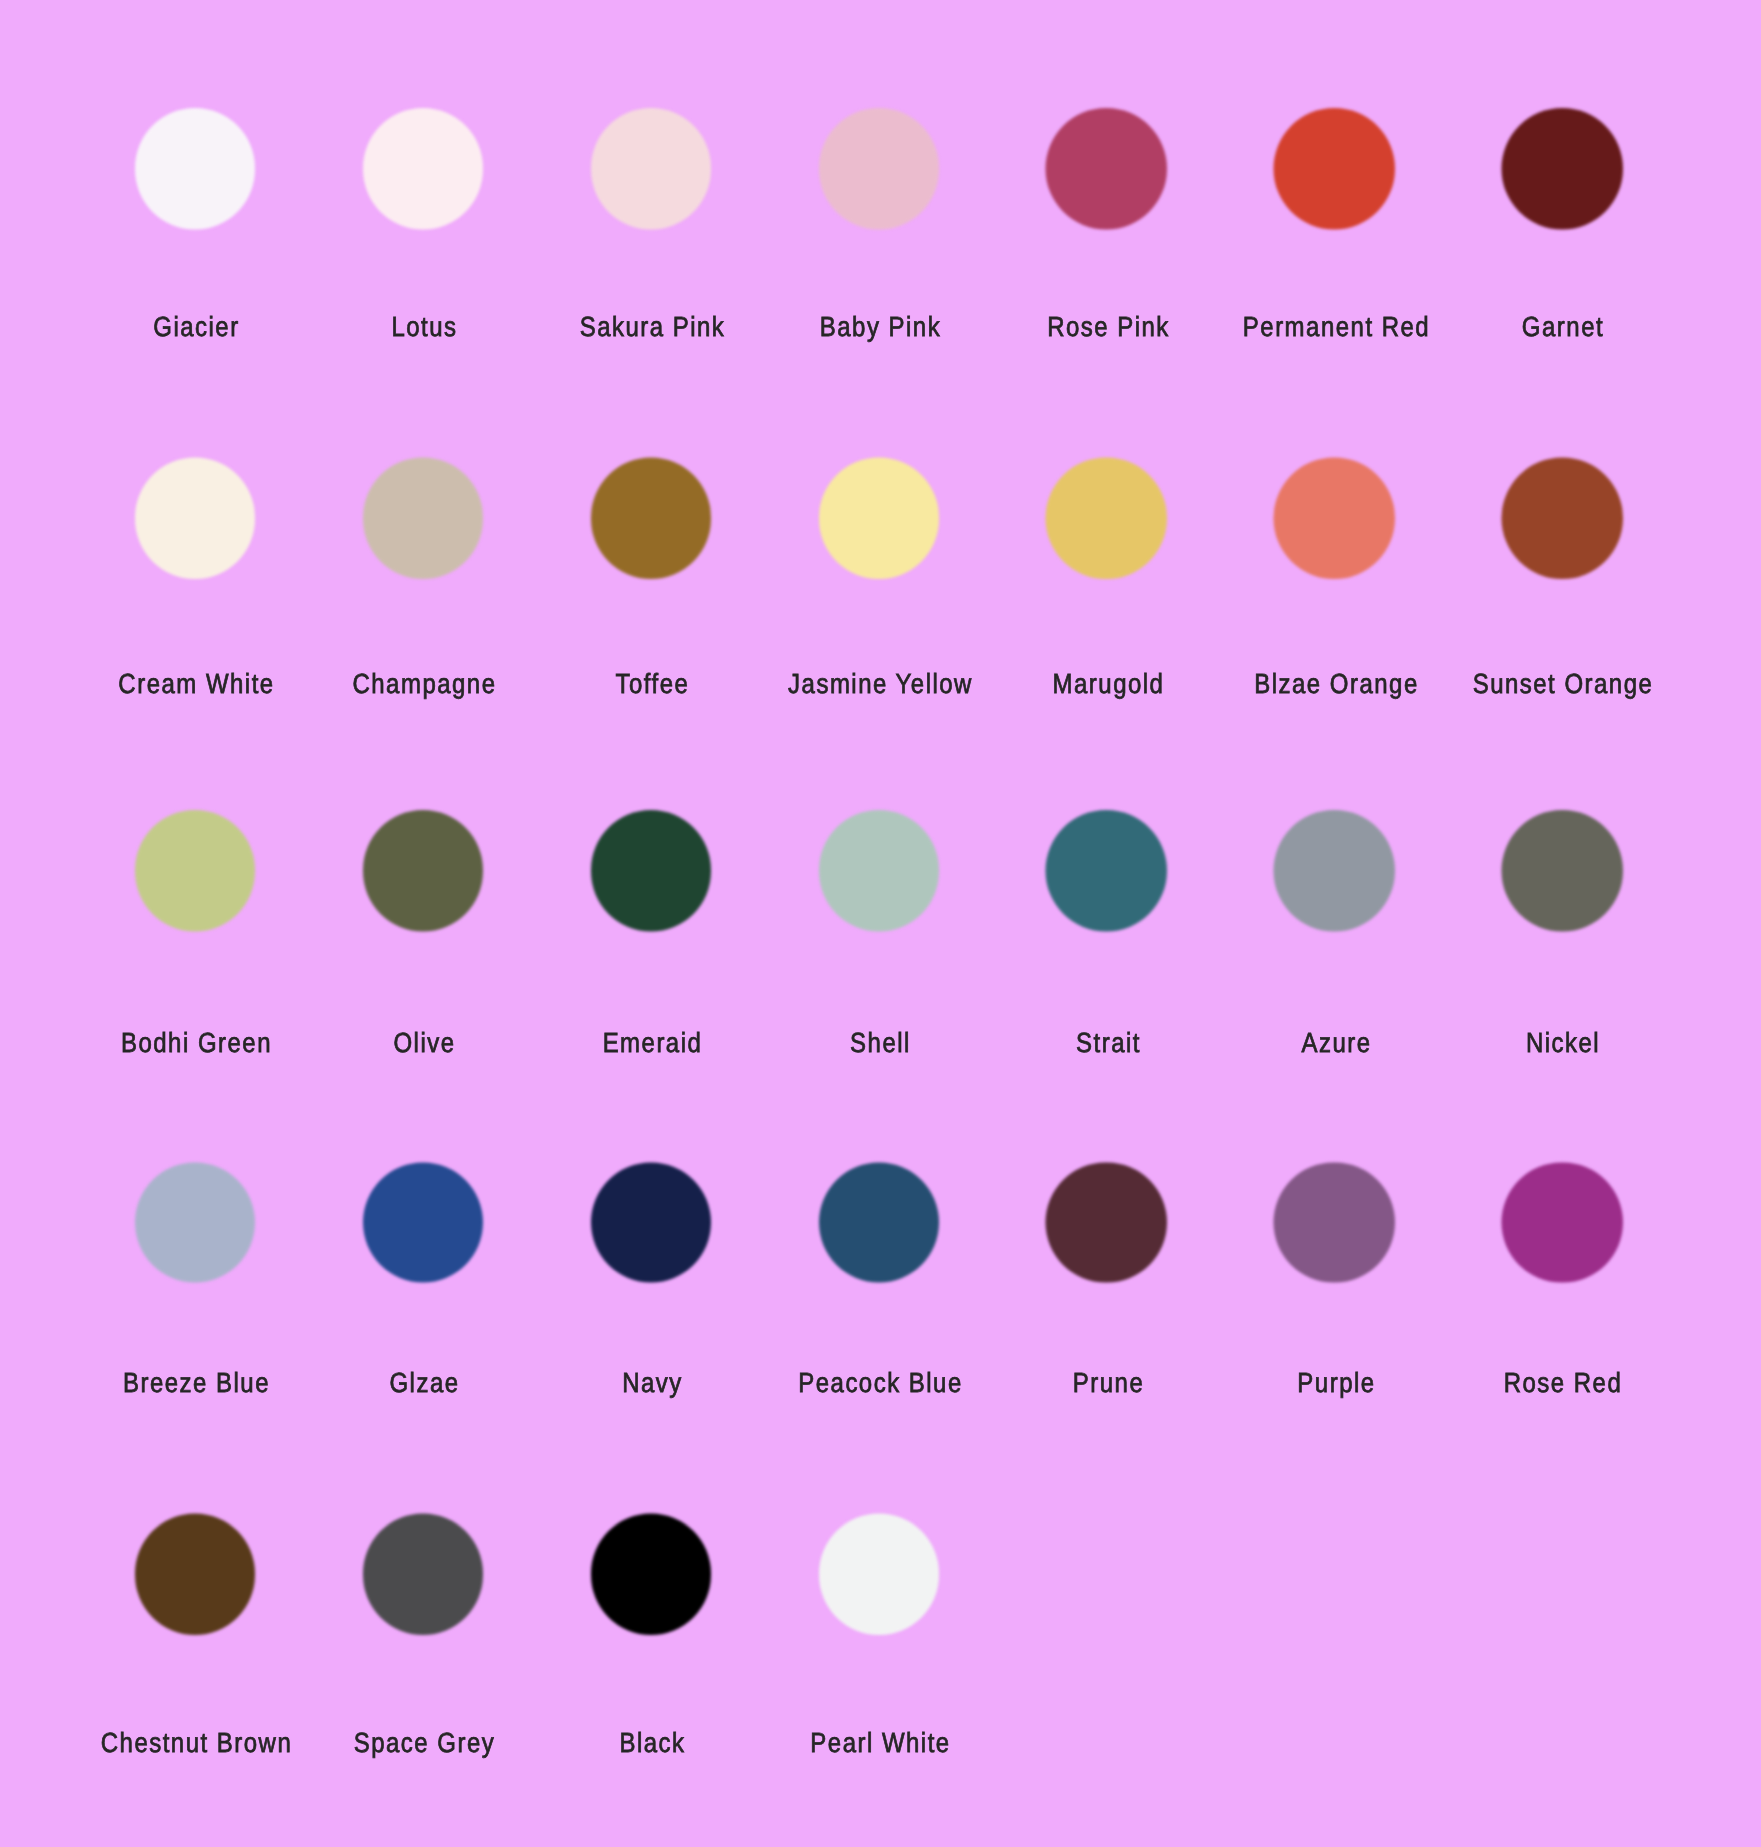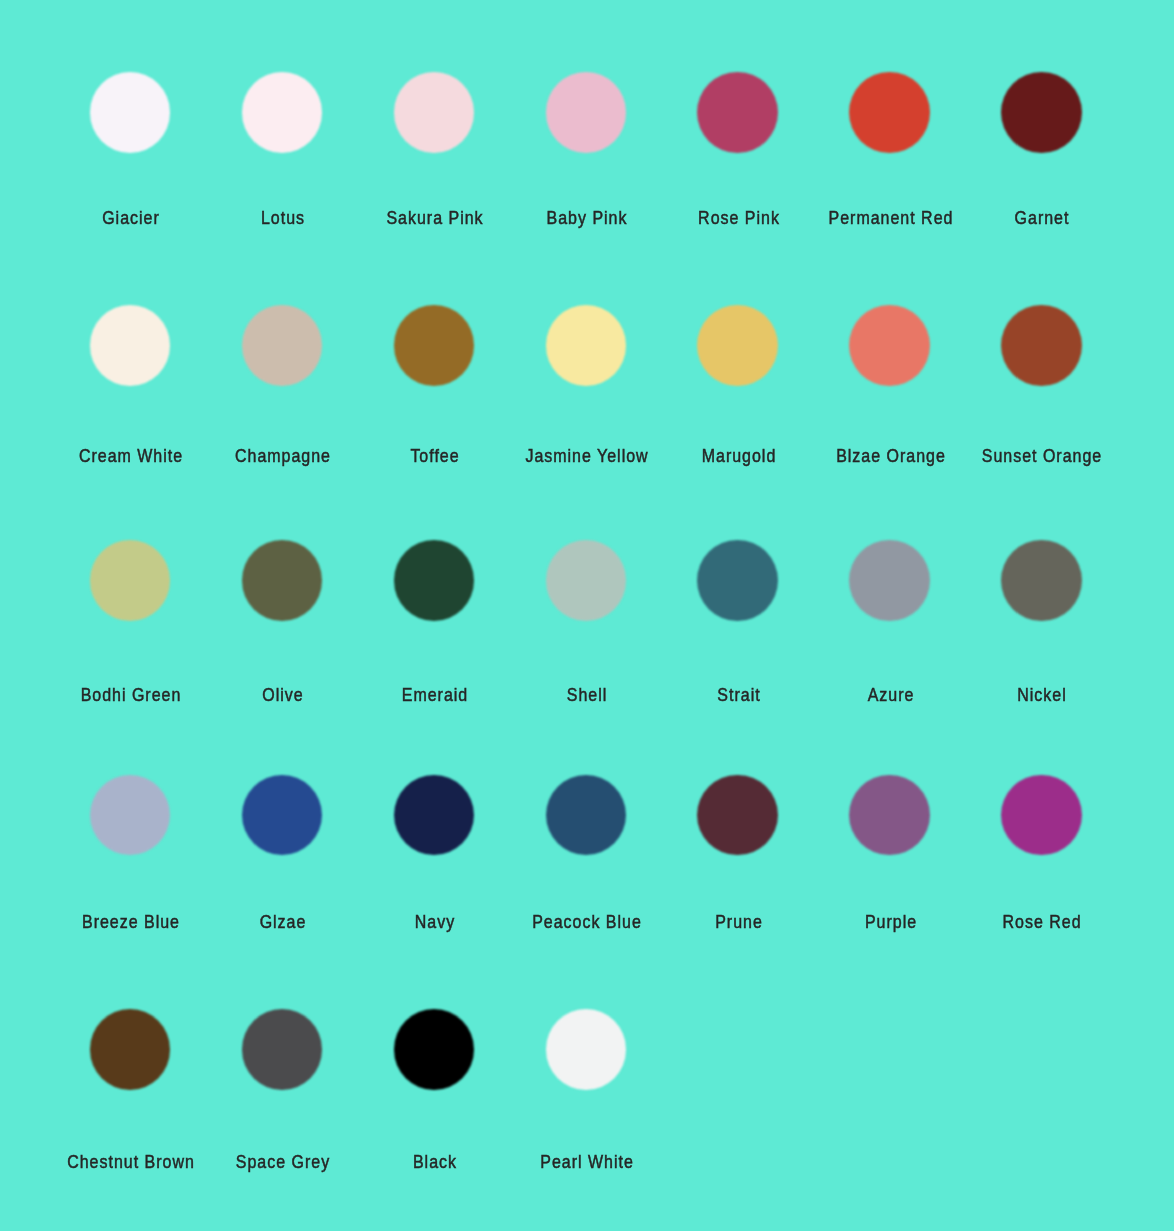--- a/index.html
+++ b/index.html
@@ -31,21 +31,21 @@
     letter-spacing:1.149px;
     -webkit-font-smoothing:antialiased;
     -webkit-text-stroke:0.5px #262626;
     transform-origin:center center;
     transform:scaleX(0.8667) translateZ(0);
   }
 </style>
 </head>
 <body>
 
-<div id="palette" style="background: #5eead4;">
+<div id="palette" style="background: #f0abfc;">
   <div class="swatch">
     <div class="dot" style="left: 89.7px; top: 71.8px; width: 80.8px; height: 80.8px; background: rgb(248, 243, 249);"></div>
     <div class="label" style="left: -69.2px; top: 208.7px; color: rgb(38, 38, 38);">Giacier</div>
   </div>
   <div class="swatch">
     <div class="dot" style="left:241.60px;top:71.80px;width:80.8px;height:80.8px;background:#fcedf1"></div>
     <div class="label" style="left: 82.7px; top: 208.7px; color: rgb(38, 38, 38);">Lotus</div>
   </div>
   <div class="swatch">
     <div class="dot" style="left:393.60px;top:71.80px;width:80.8px;height:80.8px;background:#f5dade"></div>

